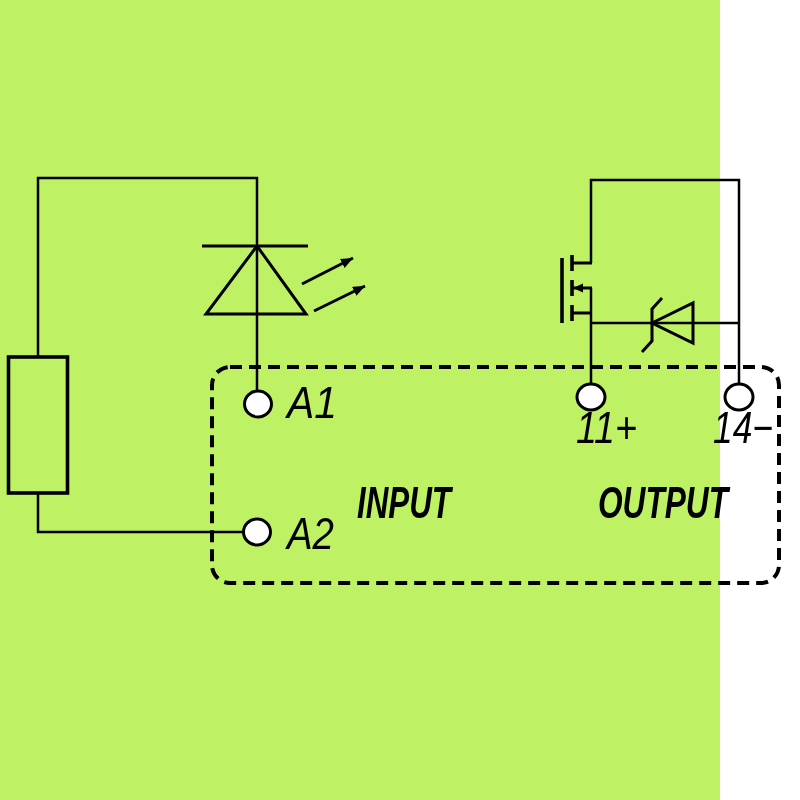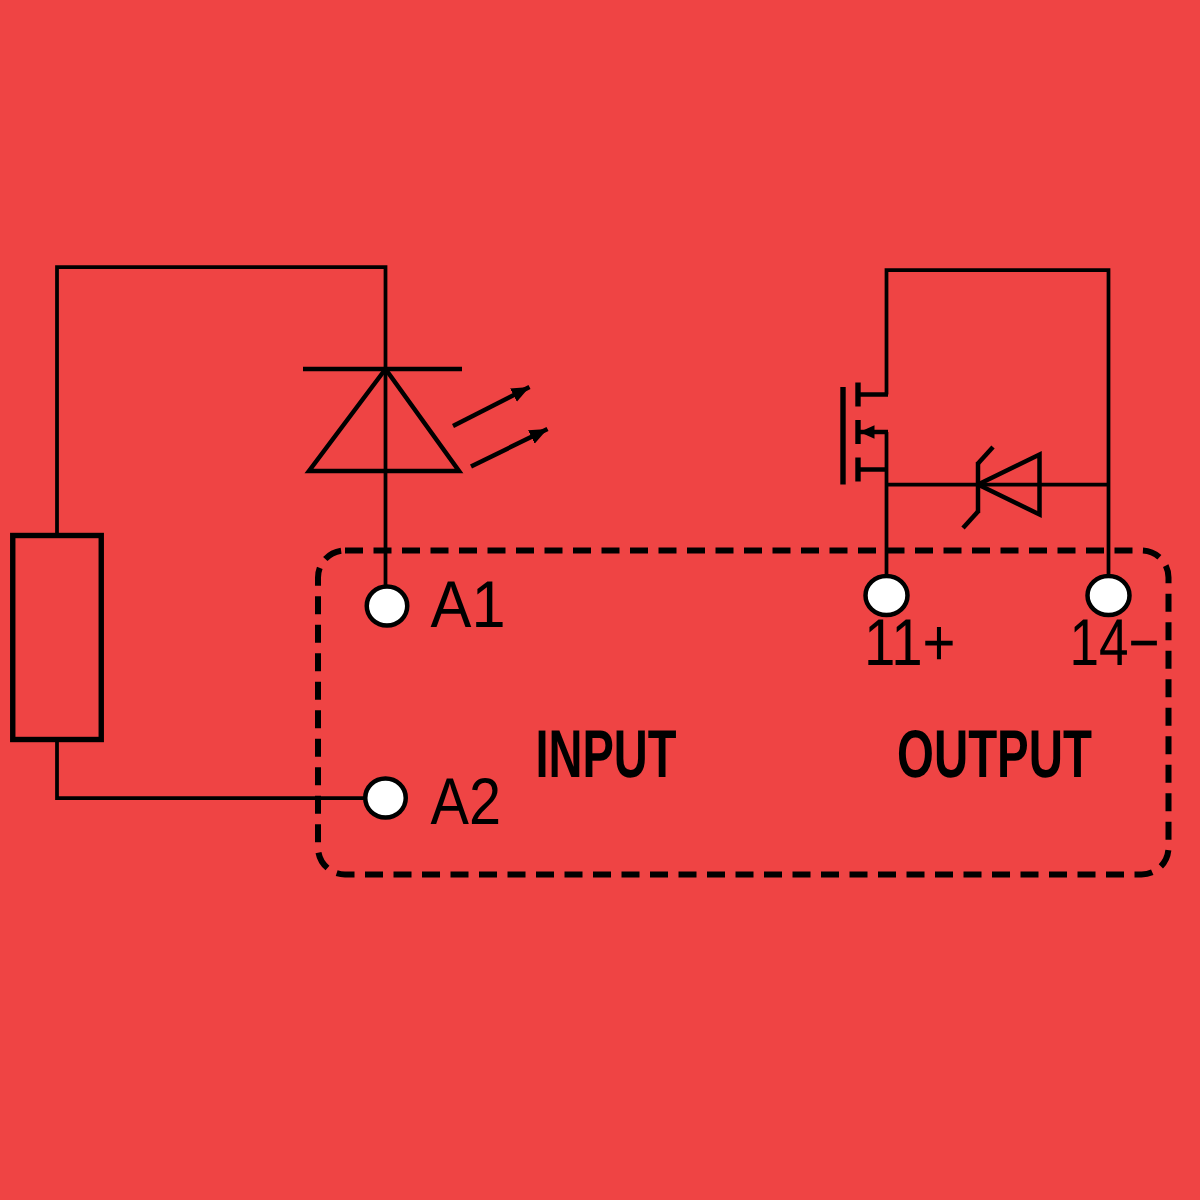--- a/index.html
+++ b/index.html
@@ -4,23 +4,24 @@
 <style>
   html, body {
     margin: 0;
     padding: 0;
     width: 800px;
     height: 800px;
     background: #ffffff;
     overflow: hidden;
   }
   .diagram-wrap {
-    width: 800px;
+    width: 720px;
     height: 800px;
-    background: #ef4444;
+    background: #bef264;
+    font-style: italic;
   }
   svg {
     display: block;
   }
   .wire {
     fill: none;
     stroke: #000000;
     stroke-width: 2.5;
   }
   .sym {

